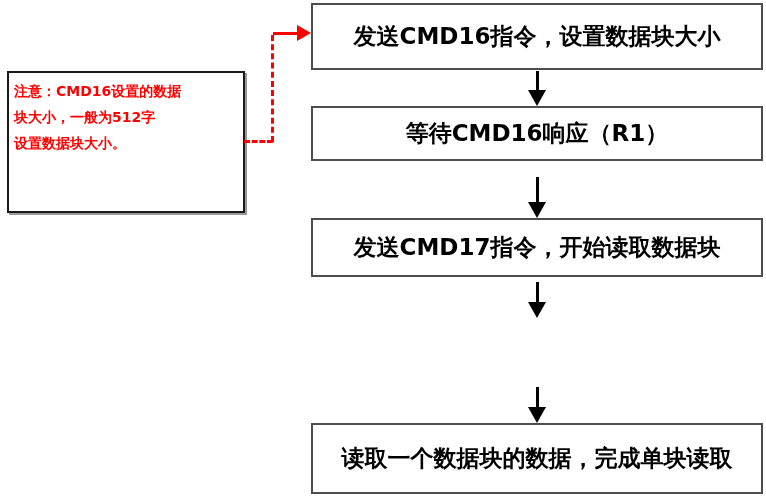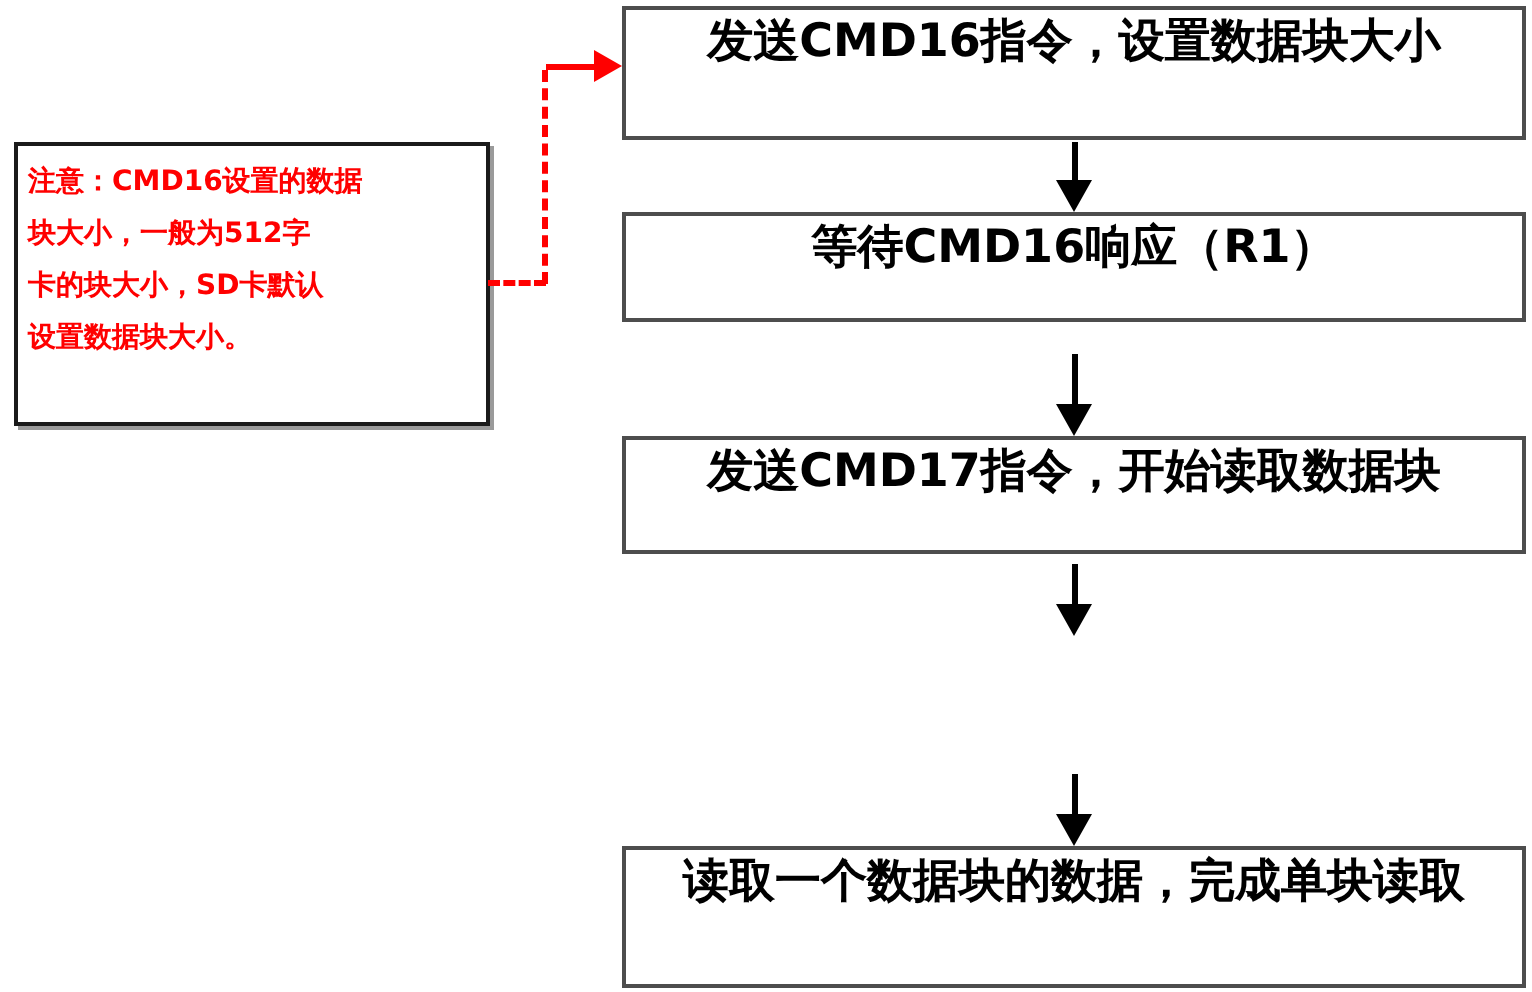--- a/index.html
+++ b/index.html
@@ -17,20 +17,21 @@
   }
   
   .step {
     position: absolute;
     left: 311px;
     width: 452px;
     box-sizing: border-box;
     border: 2px solid #4d4d4d;
     background: #ffffff;
     display: flex;
+    align-items: center;
     justify-content: center;
     font-size: 23px;
     font-weight: bold;
     color: #000000;
     white-space: nowrap;
   }
   .step1 { top: 3px;   height: 67px; }
   .step2 { top: 106px; height: 55px; }
   .step3 { top: 218px; height: 59px; }
   .step4 { top: 318px; height: 68px; }
@@ -105,21 +106,20 @@
   }
 </style>
 </head>
 <body>
 
 <div class="canvas">
 
   <div class="note">
     <span>注意：CMD16设置的数据</span>
     <span>块大小，一般为512字</span>
-    <span>卡的块大小，SD卡默认</span>
     <span>设置数据块大小。</span>
   </div>
 
   <div class="conn-h-bottom"></div>
   <div class="conn-v"></div>
   <div class="conn-h-top"></div>
   <div class="conn-head"></div>
 
   <div class="step step1">
     <span>发送CMD16指令，设置数据块大小</span>

